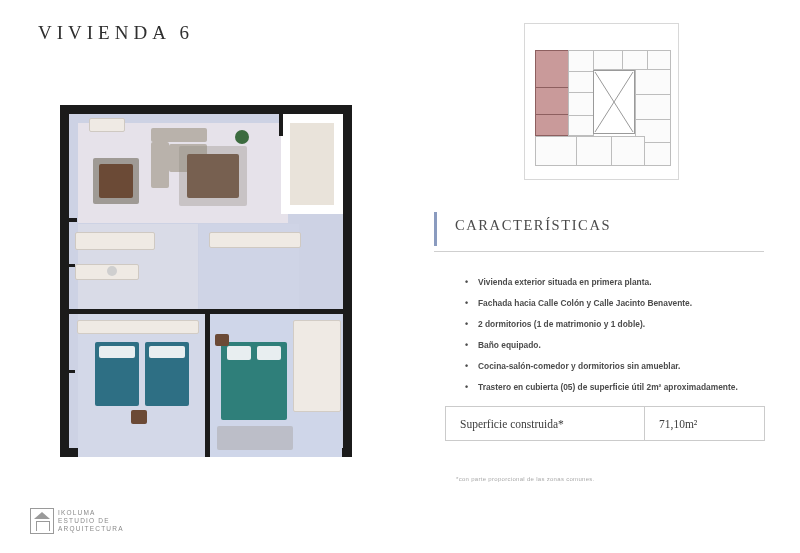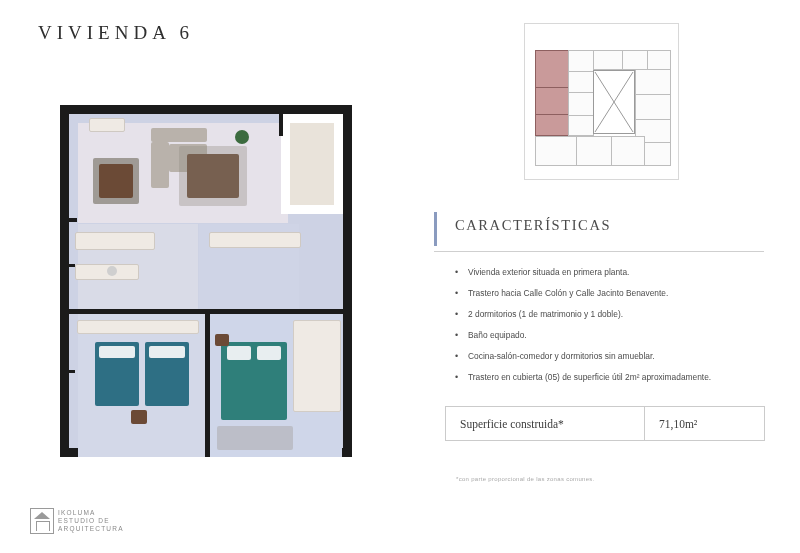--- a/index.html
+++ b/index.html
@@ -202,23 +202,24 @@
     top: 47px;
     width: 330px;
     height: 1px;
     background: #cfcfcf;
   }
   .carac-list {
     position: absolute;
     left: 18px;
     top: 56px;
     width: 312px;
-    margin: 2px;
+    margin: 12px;
     padding: 0;
     list-style: none;
+    font-weight: bold;
   }
   .carac-list li {
     position: relative;
     padding-left: 14px;
     font-size: 8.4px;
     line-height: 21px;
     color: #4c4c4c;
   }
   .carac-list li::before {
     content: "\2022";
@@ -396,21 +397,21 @@
       </svg>
     </div>
   </div>
 
   <div class="carac">
     <div class="carac-bar"></div>
     <div class="carac-title">CARACTERÍSTICAS</div>
     <div class="carac-rule"></div>
     <ul class="carac-list">
       <li>Vivienda exterior situada en primera planta.</li>
-      <li>Trastero hacia Calle Colón y Calle Jacinto Benavente.</li>
+      <li>Fachada hacia Calle Colón y Calle Jacinto Benavente.</li>
       <li>2 dormitorios (1 de matrimonio y 1 doble).</li>
       <li>Baño equipado.</li>
       <li>Cocina-salón-comedor y dormitorios sin amueblar.</li>
       <li>Trastero en cubierta (05) de superficie útil 2m² aproximadamente.</li>
     </ul>
   </div>
 
   <table class="surf">
     <tbody>
         <tr>

